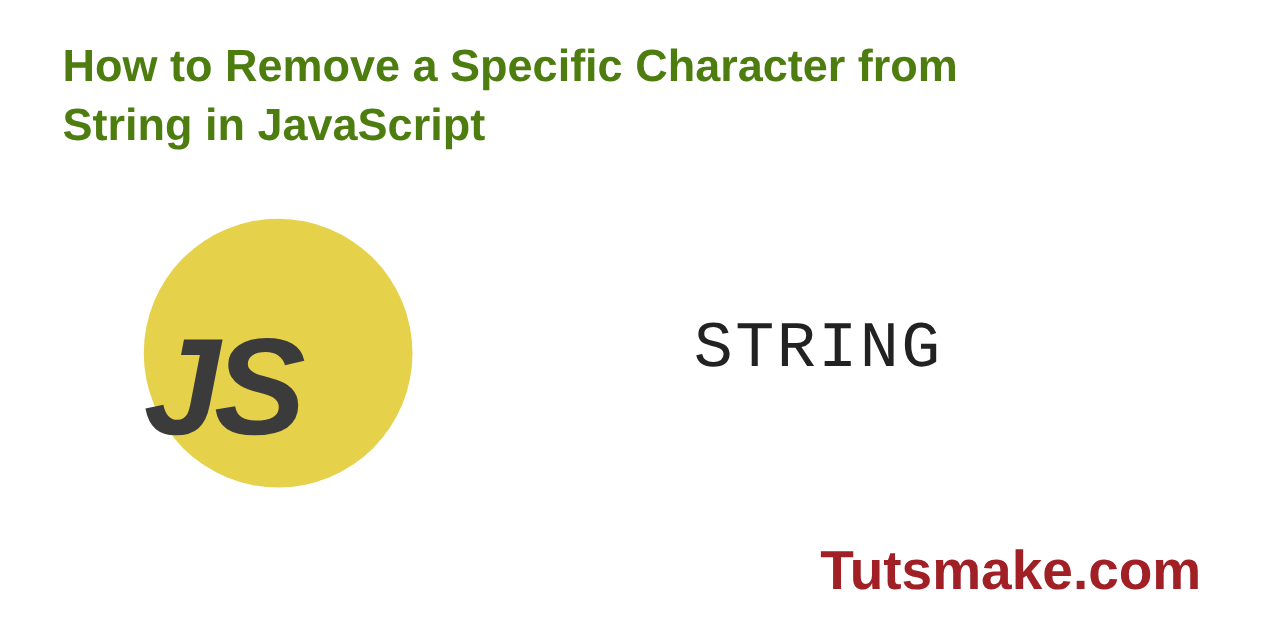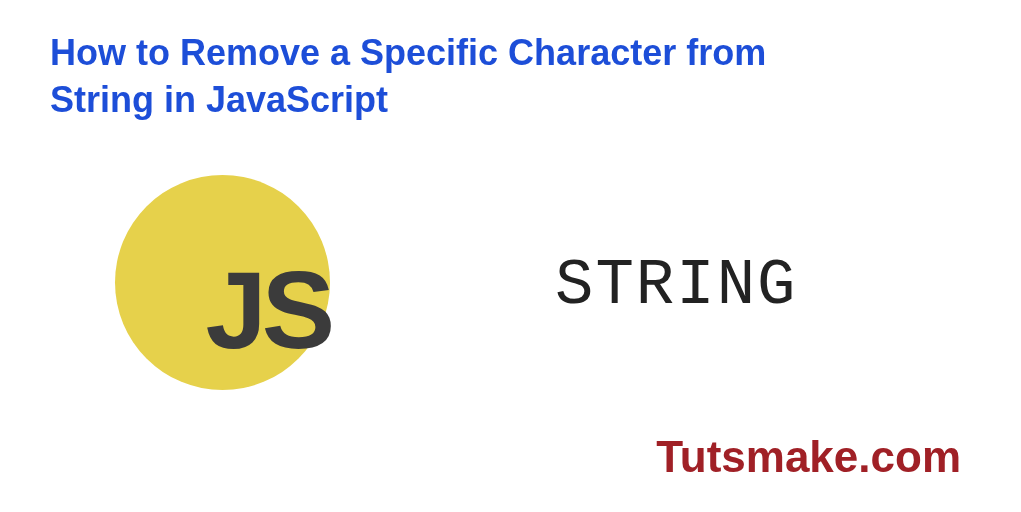--- a/index.html
+++ b/index.html
@@ -12,54 +12,55 @@
       height: 512px;
       background: #ffffff;
       position: relative;
       font-family: Arial, Helvetica, sans-serif;
       overflow: hidden;
     }
     .title {
       position: absolute;
       top: 30px;
       left: 50px;
-      color: #1d4ed8;
+      color: #4d7c0f;
       font-size: 36px;
       font-weight: bold;
       line-height: 1.3;
       max-width: 820px;
     }
     .js-logo {
       position: absolute;
       top: 175px;
       left: 115px;
       width: 215px;
       height: 215px;
       border-radius: 50%;
       background: #e6d14b;
       display: flex;
       align-items: flex-end;
-      justify-content: flex-end;
+      justify-content: flex-start;
       padding-bottom: 25px;
+      font-style: italic;
     }
     .js-logo-text {
       color: #3b3b3b;
       font-size: 110px;
       font-weight: bold;
       letter-spacing: -5px;
       line-height: 1;
       font-family: Arial, Helvetica, sans-serif;
     }
     .string-label {
       position: absolute;
       top: 250px;
       left: 555px;
       color: #222222;
       font-family: "Courier New", Courier, monospace;
-      font-size: 64px;
+      font-size: 52px;
       font-weight: 500;
       letter-spacing: 2px;
     }
     .brand {
       position: absolute;
       bottom: 30px;
       right: 60px;
       color: #a02026;
       font-size: 44px;
       font-weight: bold;

